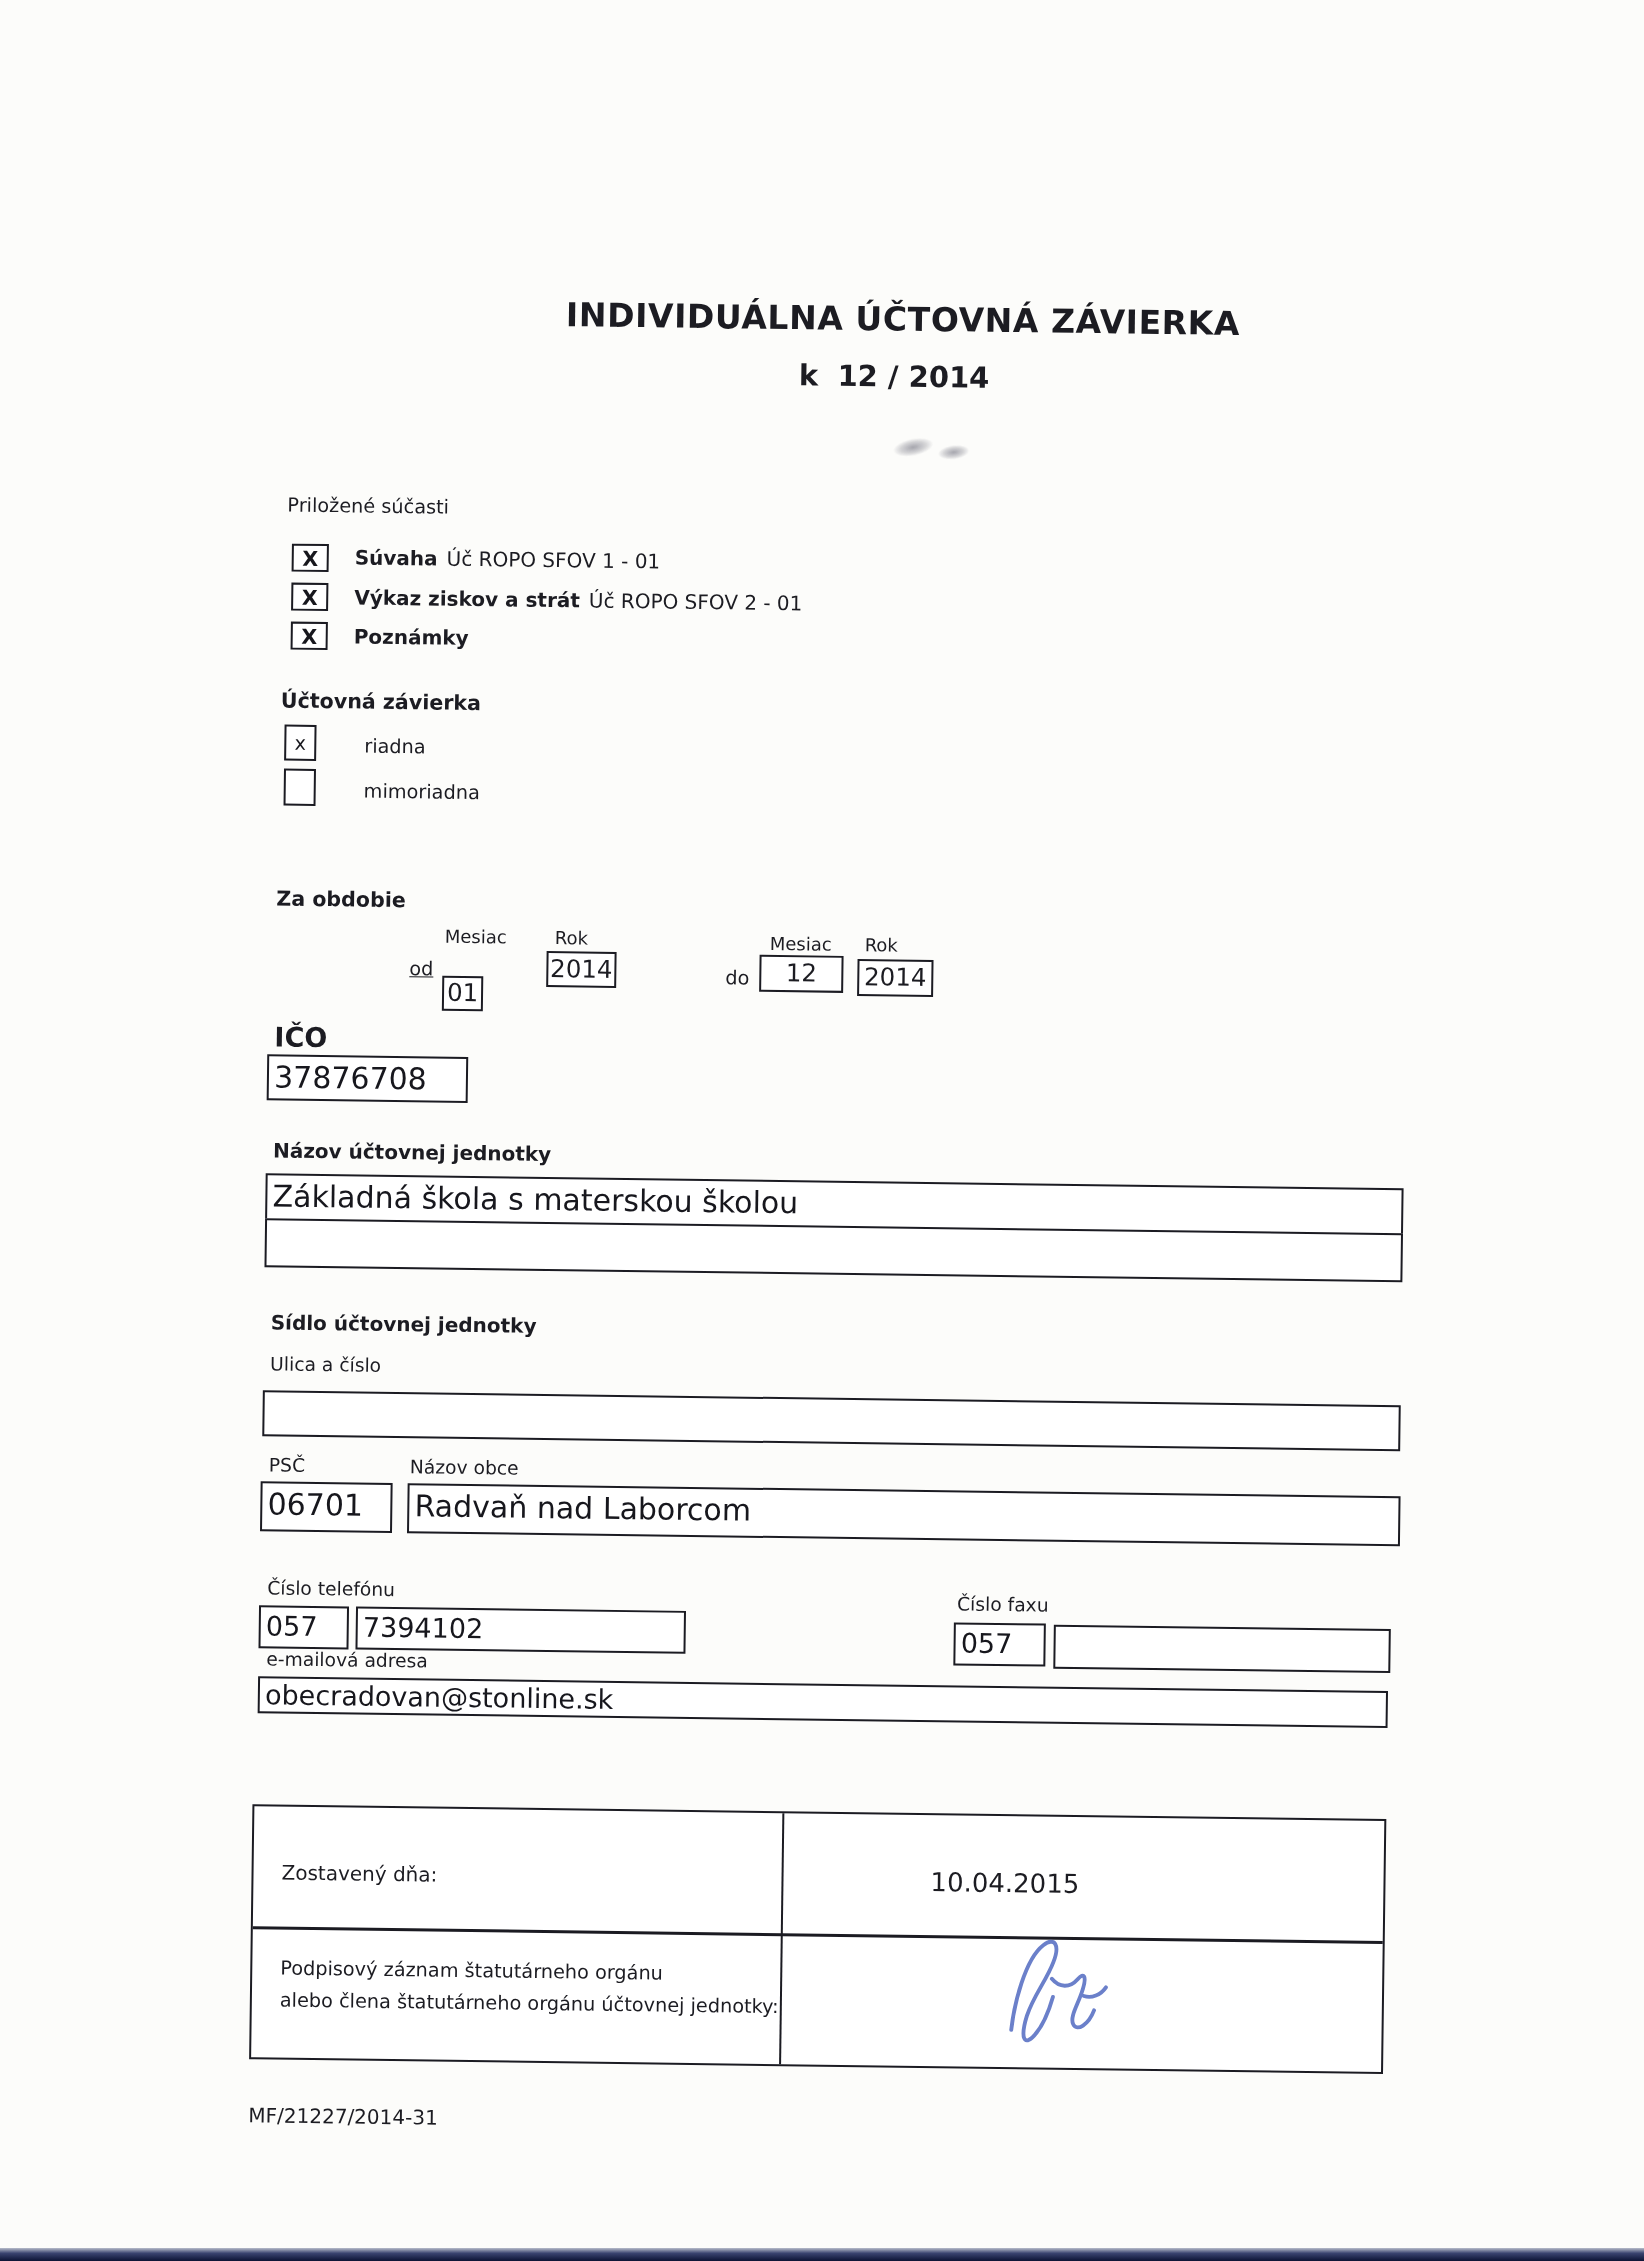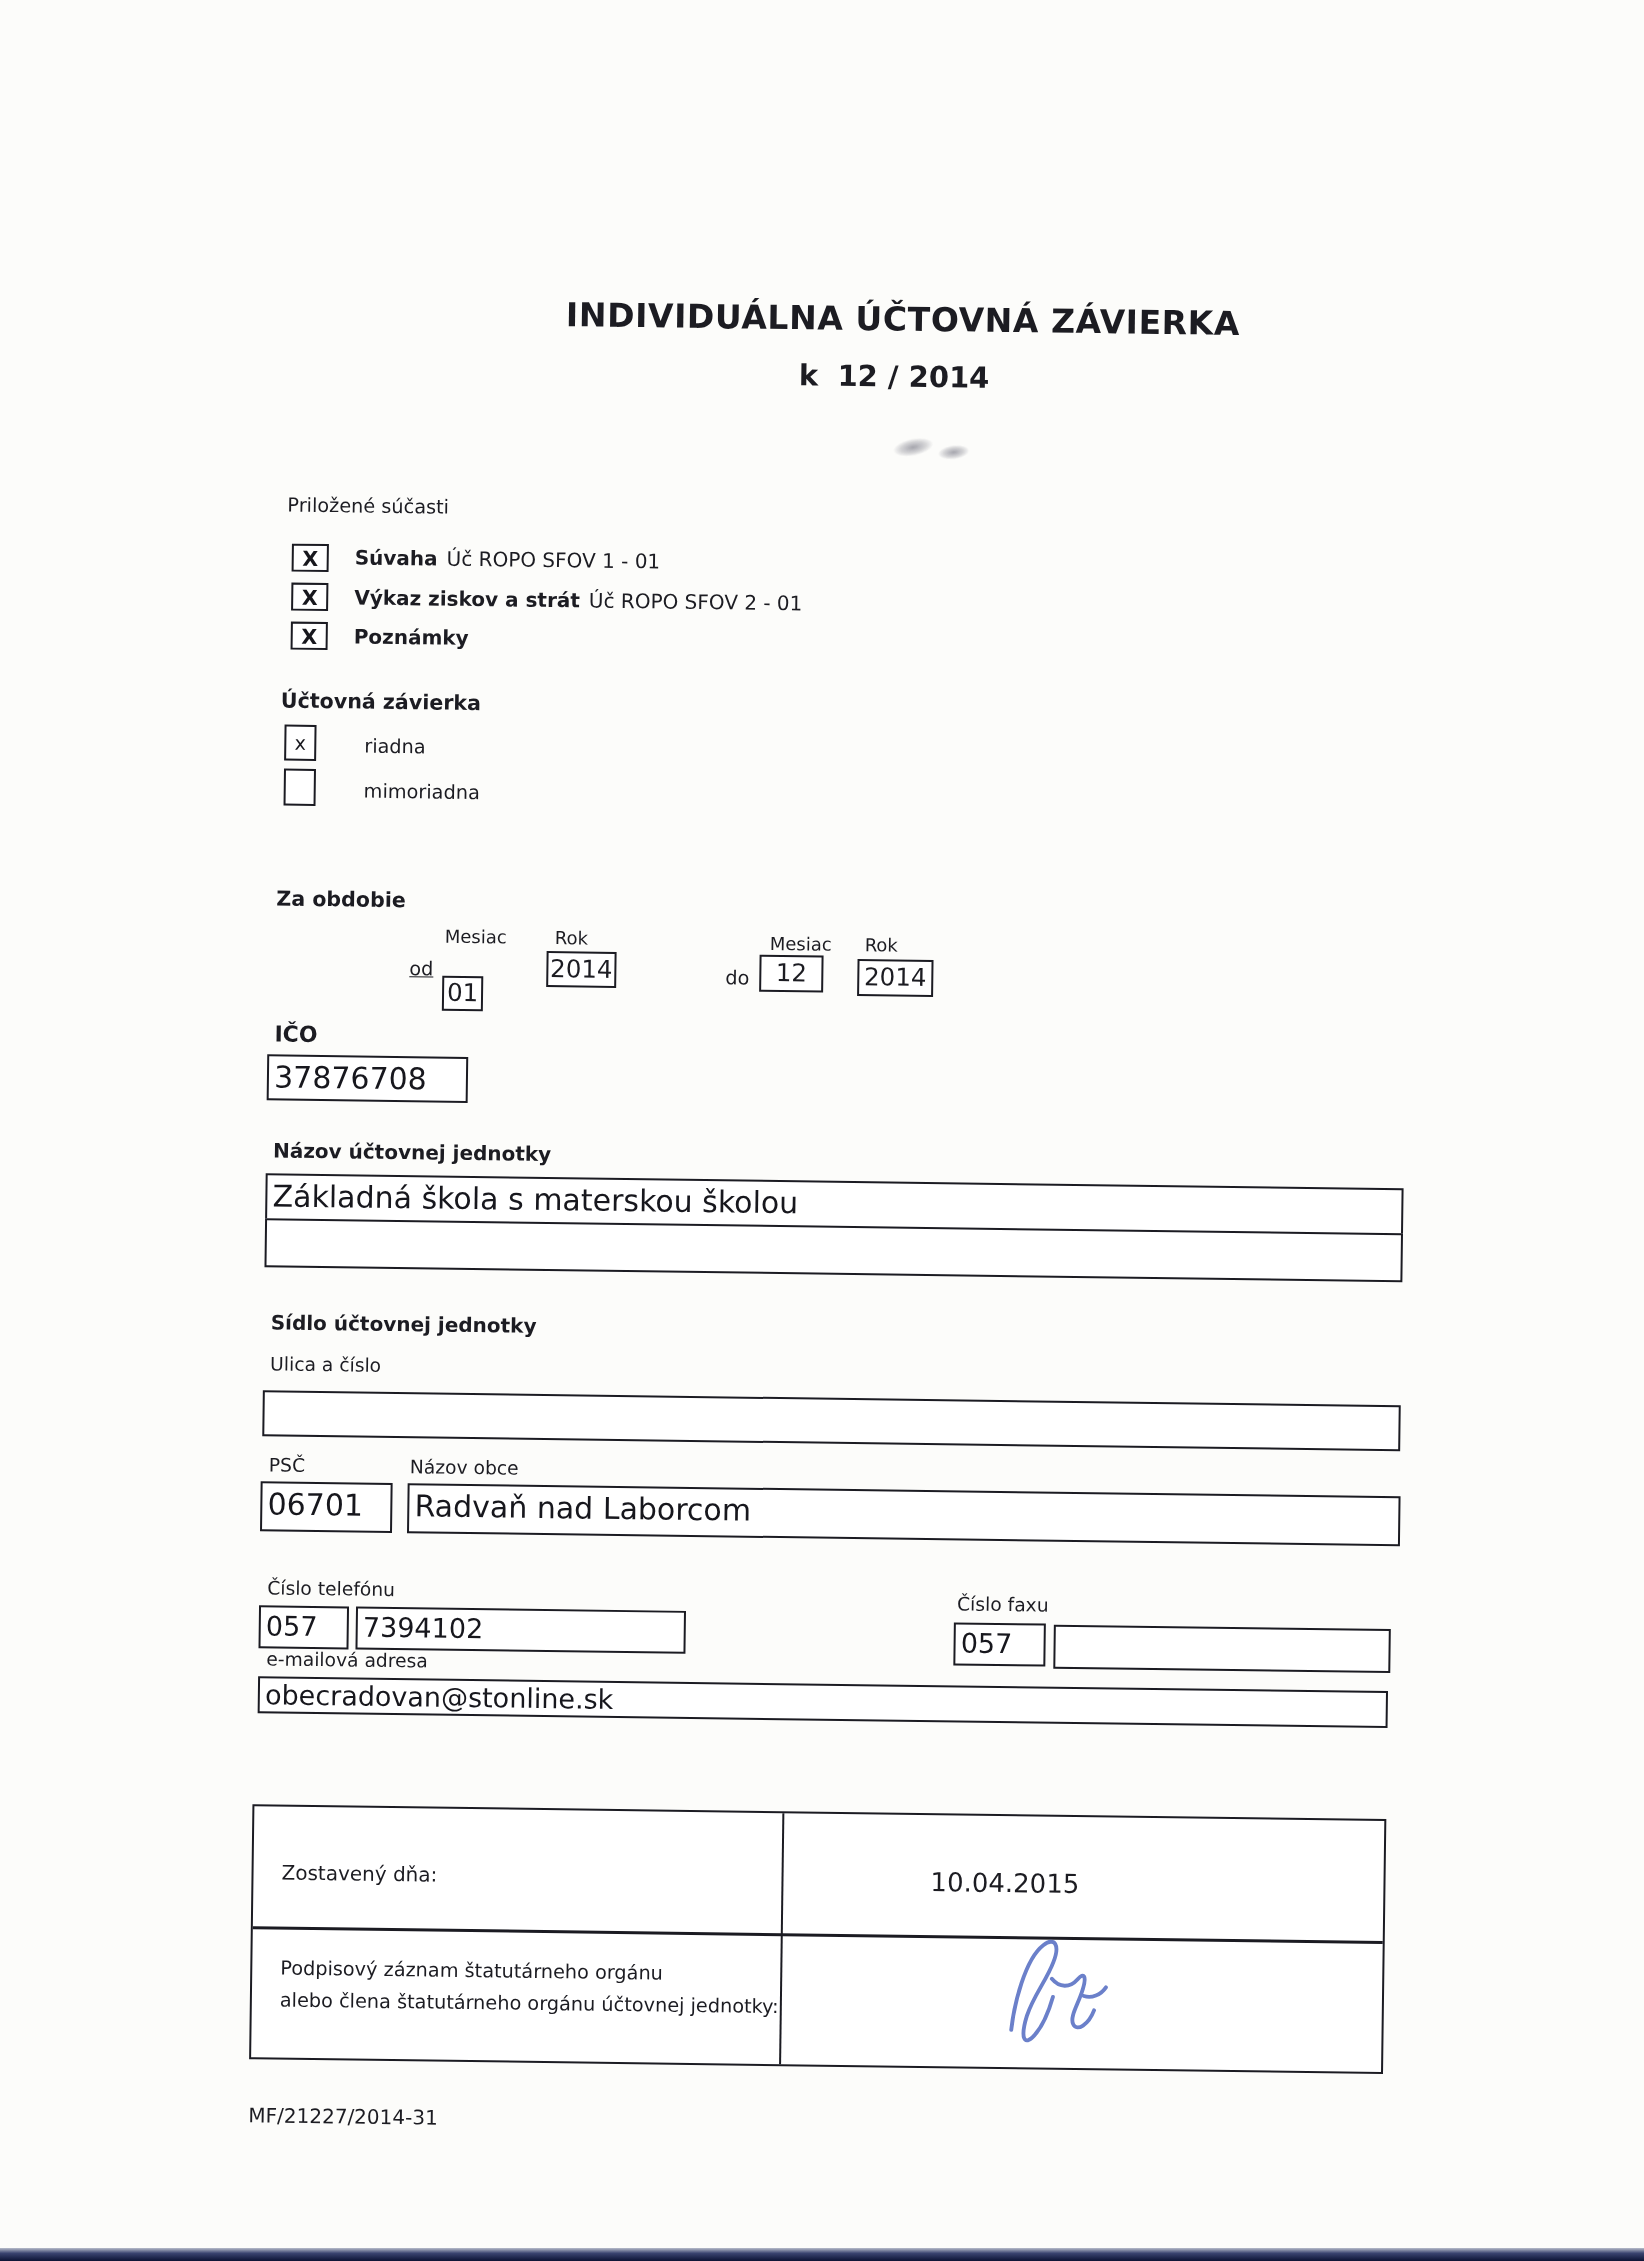--- a/index.html
+++ b/index.html
@@ -85,28 +85,28 @@
   <div class="box" style="left:451px;top:946px;width:41px;height:35px;margin-top:28px;">
     <div style="font-size:24.5px;text-align:center;line-height:30px;">01</div>
   </div>
   <div class="box" style="left:555px;top:948px;width:70px;height:36px;">
     <div style="font-size:24.5px;text-align:center;line-height:31px;">2014</div>
   </div>
 
   <div class="abs small" style="left:778px;top:927px;">Mesiac</div>
   <div class="abs small" style="left:873px;top:927px;">Rok</div>
   <div class="abs lbl" style="left:734px;top:961px;">do</div>
-  <div class="box" style="left:768px;top:949px;width:64px;height:37px;">
+  <div class="box" style="left:768px;top:949px;width:84px;height:37px;">
     <div style="font-size:24.5px;text-align:center;line-height:32px;">12</div>
   </div>
   <div class="box" style="left:866px;top:952px;width:76px;height:37px;">
     <div style="font-size:24.5px;text-align:center;line-height:32px;">2014</div>
   </div>
 
-  <div class="abs lbl b" style="left:284px;top:1022px;font-size:22px;">IČO</div>
+  <div class="abs lbl b" style="left:284px;top:1022px;font-size:27px;">IČO</div>
   <div class="box" style="left:277px;top:1055px;width:201px;height:46px;">
     <div class="val">37876708</div>
   </div>
 
   <div class="abs lbl b" style="left:284px;top:1139px;font-size:20px;">Názov účtovnej jednotky</div>
   <div class="box" style="left:277px;top:1174px;width:1138px;height:48px;">
     <div class="val">Základná škola s materskou školou</div>
   </div>
   <div class="box" style="left:277px;top:1219px;width:1138px;height:49px;">
     <div class="val"></div>

